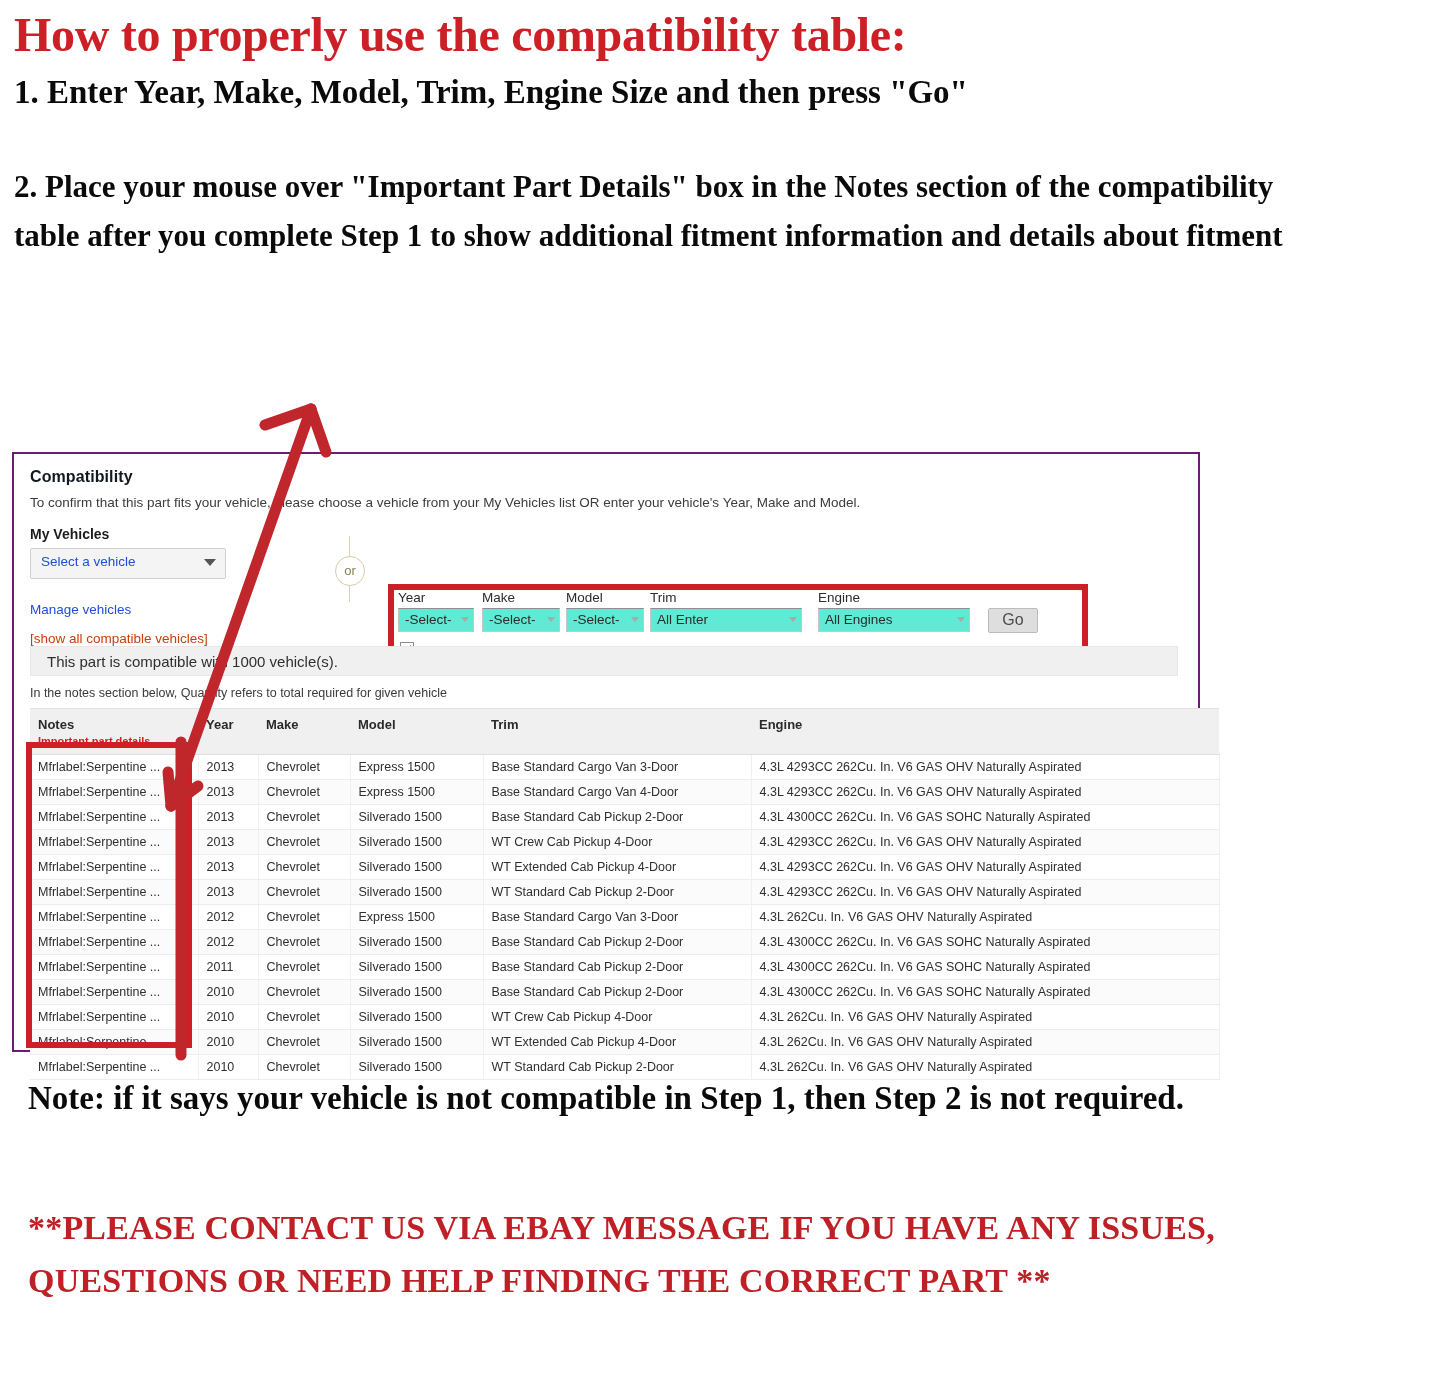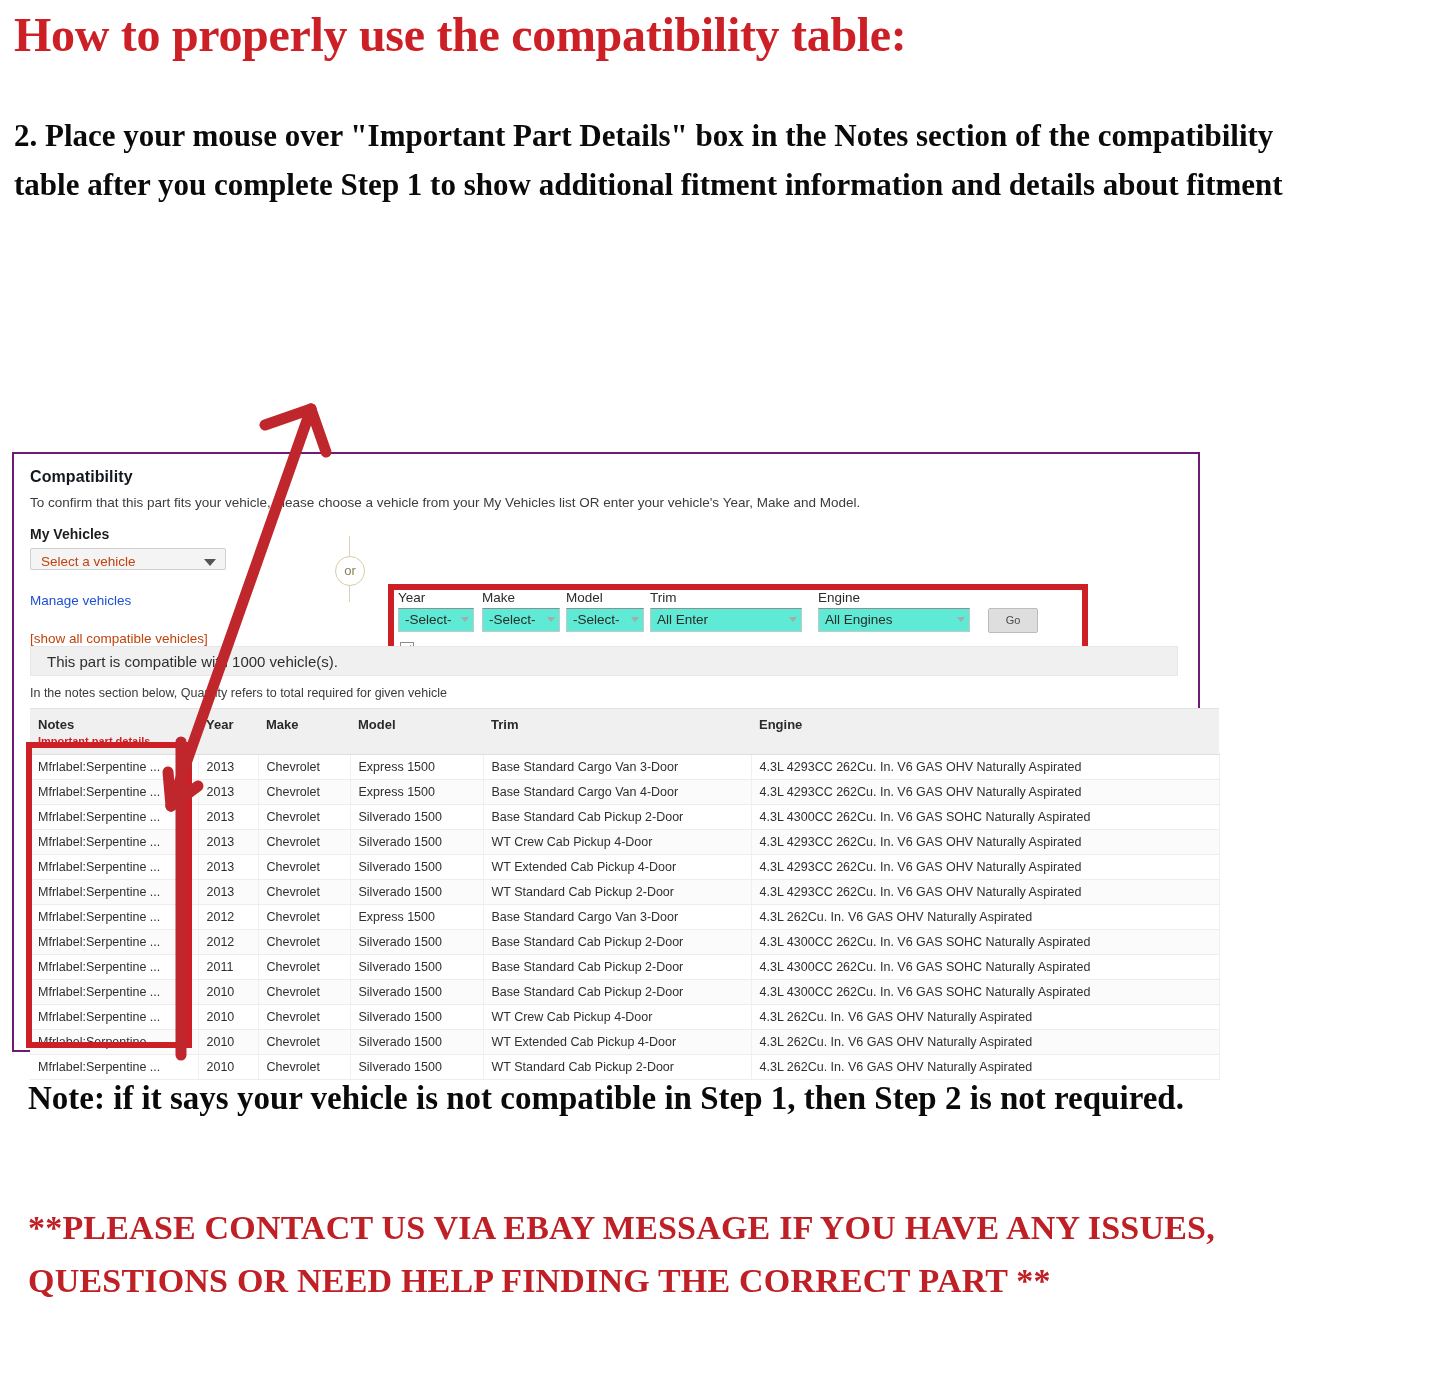--- a/index.html
+++ b/index.html
@@ -100,27 +100,27 @@
     width: 260px;
   }
   .mv-label {
     font-size: 14px;
     font-weight: bold;
     color: #1c1c1c;
     margin-bottom: 6px;
   }
   .mv-select {
     width: 196px;
-    height: 22px;
+    height: 31px;
     border: 1px solid #cfcfcf;
     background: #f4f4f4;
     border-radius: 2px;
     position: relative;
     font-size: 13.5px;
-    color: #c2410c;
+    color: #1d4ed8;
     line-height: 25px;
     padding-left: 10px;
     box-sizing: border-box;
   }
   .mv-select .caret {
     position: absolute;
     right: 9px;
     top: 10px;
     width: 0;
     height: 0;
@@ -232,21 +232,21 @@
   .f-engine{ left: 420px; width: 152px; }
   .go-btn {
     position: absolute;
     left: 590px;
     top: 18px;
     width: 48px;
     height: 23px;
     background: #dedede;
     border: 1px solid #bcbcbc;
     border-radius: 2px;
-    font-size: 11px;
+    font-size: 16px;
     color: #4b4b4b;
     text-align: center;
     line-height: 22px;
     cursor: pointer;
   }
   .save-row {
     position: absolute;
     left: 2px;
     top: 52px;
     font-size: 13.5px;
@@ -391,20 +391,21 @@
     line-height: 1.55;
     color: #bf2026;
     letter-spacing: 0.2px;
   }
 </style>
 </head>
 <body>
 
 <div class="instructions">
   <div class="headline">How to properly use the compatibility table:</div>
+  <div class="step-line">1. Enter Year, Make, Model, Trim, Engine Size and then press "Go"</div>
   <div class="step-two">2. Place your mouse over "Important Part Details" box in the Notes section of the compatibility table after you complete Step 1 to show additional fitment information and details about fitment</div>
 </div>
 
 <div id="compat-panel">
   <div class="panel-inner">
 
     <div class="compat-title">Compatibility</div>
     <div class="compat-sub">To confirm that this part fits your vehicle, please choose a vehicle from your My Vehicles list OR enter your vehicle's Year, Make and Model.</div>
 
     <div class="picker-row">

